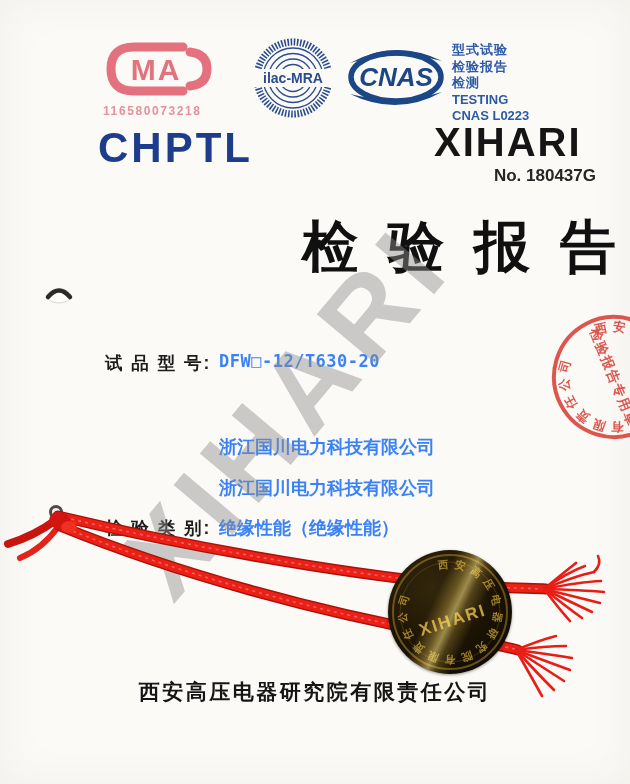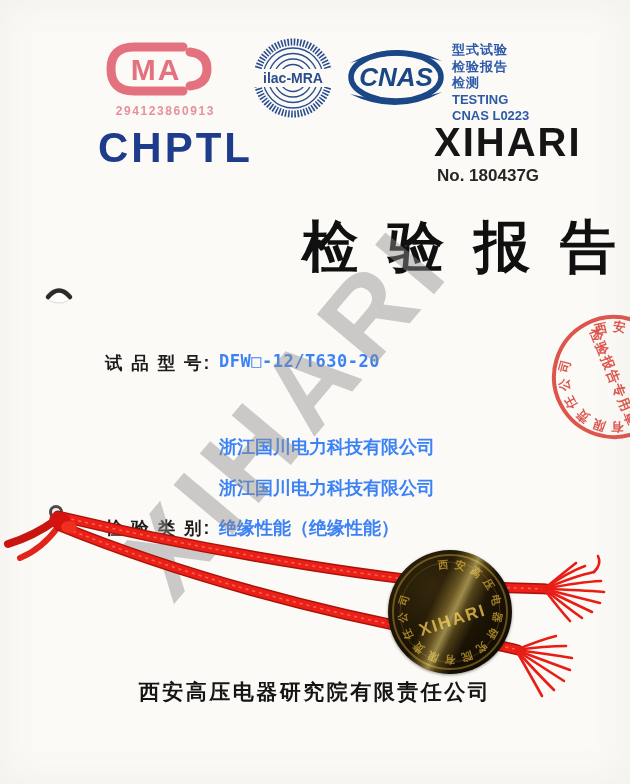--- a/index.html
+++ b/index.html
@@ -3,29 +3,29 @@
 <meta charset="utf-8">
 <style>
   html,body{margin:0;padding:0;background:#e9e7e3;}
   .page{
     position:relative;width:630px;height:784px;overflow:hidden;
     background:#fbfaf7;
     font-family:"Liberation Sans",sans-serif;
     box-shadow:inset 0 0 40px rgba(120,110,95,.08);
   }
   
-  .cma{position:absolute;left:103px;top:40px;width:112px;text-align:right;}
+  .cma{position:absolute;left:103px;top:40px;width:112px;text-align:left;}
   .cma-num{margin-top:2px;font-size:12px;font-weight:700;letter-spacing:1.6px;color:#e6909c;}
   .ilac{position:absolute;left:252px;top:36px;}
   .cnas{position:absolute;left:343px;top:46px;}
   .accred{position:absolute;left:452px;top:42px;line-height:16.5px;color:#2d5aa7;font-weight:700;font-size:13px;}
   .accred .cn{letter-spacing:1px;}
   .chptl{position:absolute;left:98px;top:124px;font-size:42px;font-weight:800;letter-spacing:3px;color:#1d3c8c;}
   .xihari{position:absolute;left:434px;top:120px;font-size:40px;font-weight:900;letter-spacing:2px;color:#151515;}
-  .report-no{position:absolute;left:437px;top:166px;width:180px;text-align:left;font-size:17px;font-weight:600;color:#262626;}
+  .report-no{position:absolute;left:416px;top:166px;width:180px;text-align:right;font-size:17px;font-weight:600;color:#262626;}
   
   .title{position:absolute;left:8px;top:210px;width:100%;text-align:right;
     font-size:56px;font-weight:900;color:#101010;letter-spacing:30px;text-indent:30px;z-index:2;padding-left:8px;}
   
   .row{position:absolute;left:0;width:630px;height:26px;z-index:2;}
   .row .lbl{position:absolute;left:105px;font-size:17.5px;font-weight:700;color:#1c1c1c;letter-spacing:2px;}
   .row .val{position:absolute;left:219px;font-size:18px;font-weight:700;color:#3b82f6;}
   .row .val.mono{font-family:"DejaVu Sans Mono",monospace;font-size:17px;font-weight:600;letter-spacing:.5px;}
   .r1{top:351px}.r2{top:390px}.r3{top:435px}.r4{top:476px}.r5{top:516px}
   
@@ -55,21 +55,21 @@
 <div class="page">
 
   <div class="watermark">XIHARI</div>
 
   <div class="cma">
     <svg width="112" height="58" viewBox="0 0 112 58">
       <path d="M 80 7 H 31 Q 8 7 8 29 Q 8 51 31 51 H 80" fill="none" stroke="#e4717e" stroke-width="9" stroke-linecap="round"></path>
       <path d="M 87 12 Q 104 14 104 29 Q 104 44 87 46" fill="none" stroke="#e4717e" stroke-width="9" stroke-linecap="round"></path>
       <text x="53" y="40" text-anchor="middle" font-size="30" font-weight="800" letter-spacing="2" fill="#e4717e">MA</text>
     </svg>
-    <div class="cma-num">294123860913</div>
+    <div class="cma-num">116580073218</div>
   </div>
 
   <svg class="ilac" width="82" height="84" viewBox="0 0 82 84">
     <circle cx="41" cy="42" r="36" fill="none" stroke="#2b4d8e" stroke-width="7" stroke-dasharray="1.6 1.55"></circle>
     <circle cx="41" cy="42" r="30" fill="none" stroke="#2b4d8e" stroke-width="1.3"></circle>
     <circle cx="41" cy="42" r="24.5" fill="none" stroke="#2b4d8e" stroke-width="1.3"></circle>
     <circle cx="41" cy="42" r="19" fill="none" stroke="#2b4d8e" stroke-width="1.3"></circle>
     <circle cx="41" cy="42" r="13.5" fill="none" stroke="#2b4d8e" stroke-width="1.3"></circle>
     <circle cx="41" cy="42" r="8" fill="none" stroke="#2b4d8e" stroke-width="1.3"></circle>
     <rect x="0" y="33" width="82" height="18" fill="#fbfaf7"></rect>

